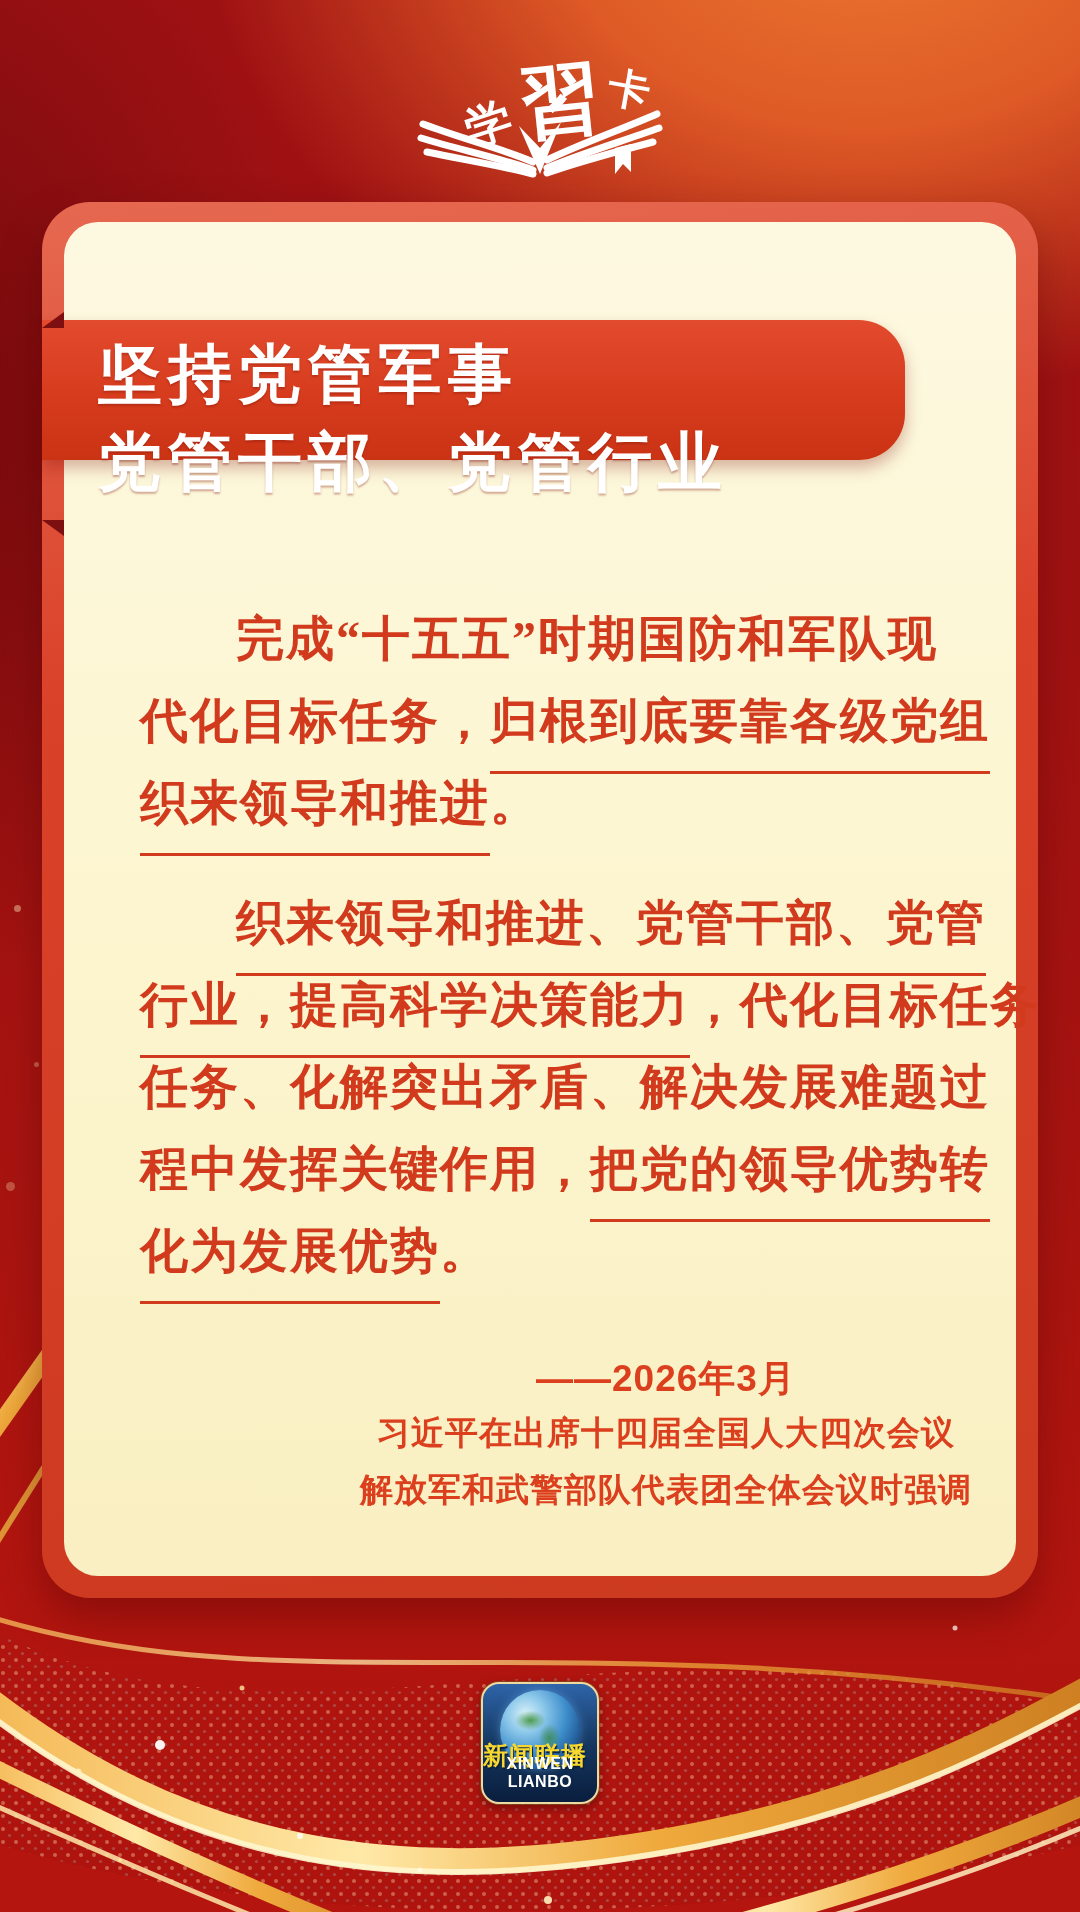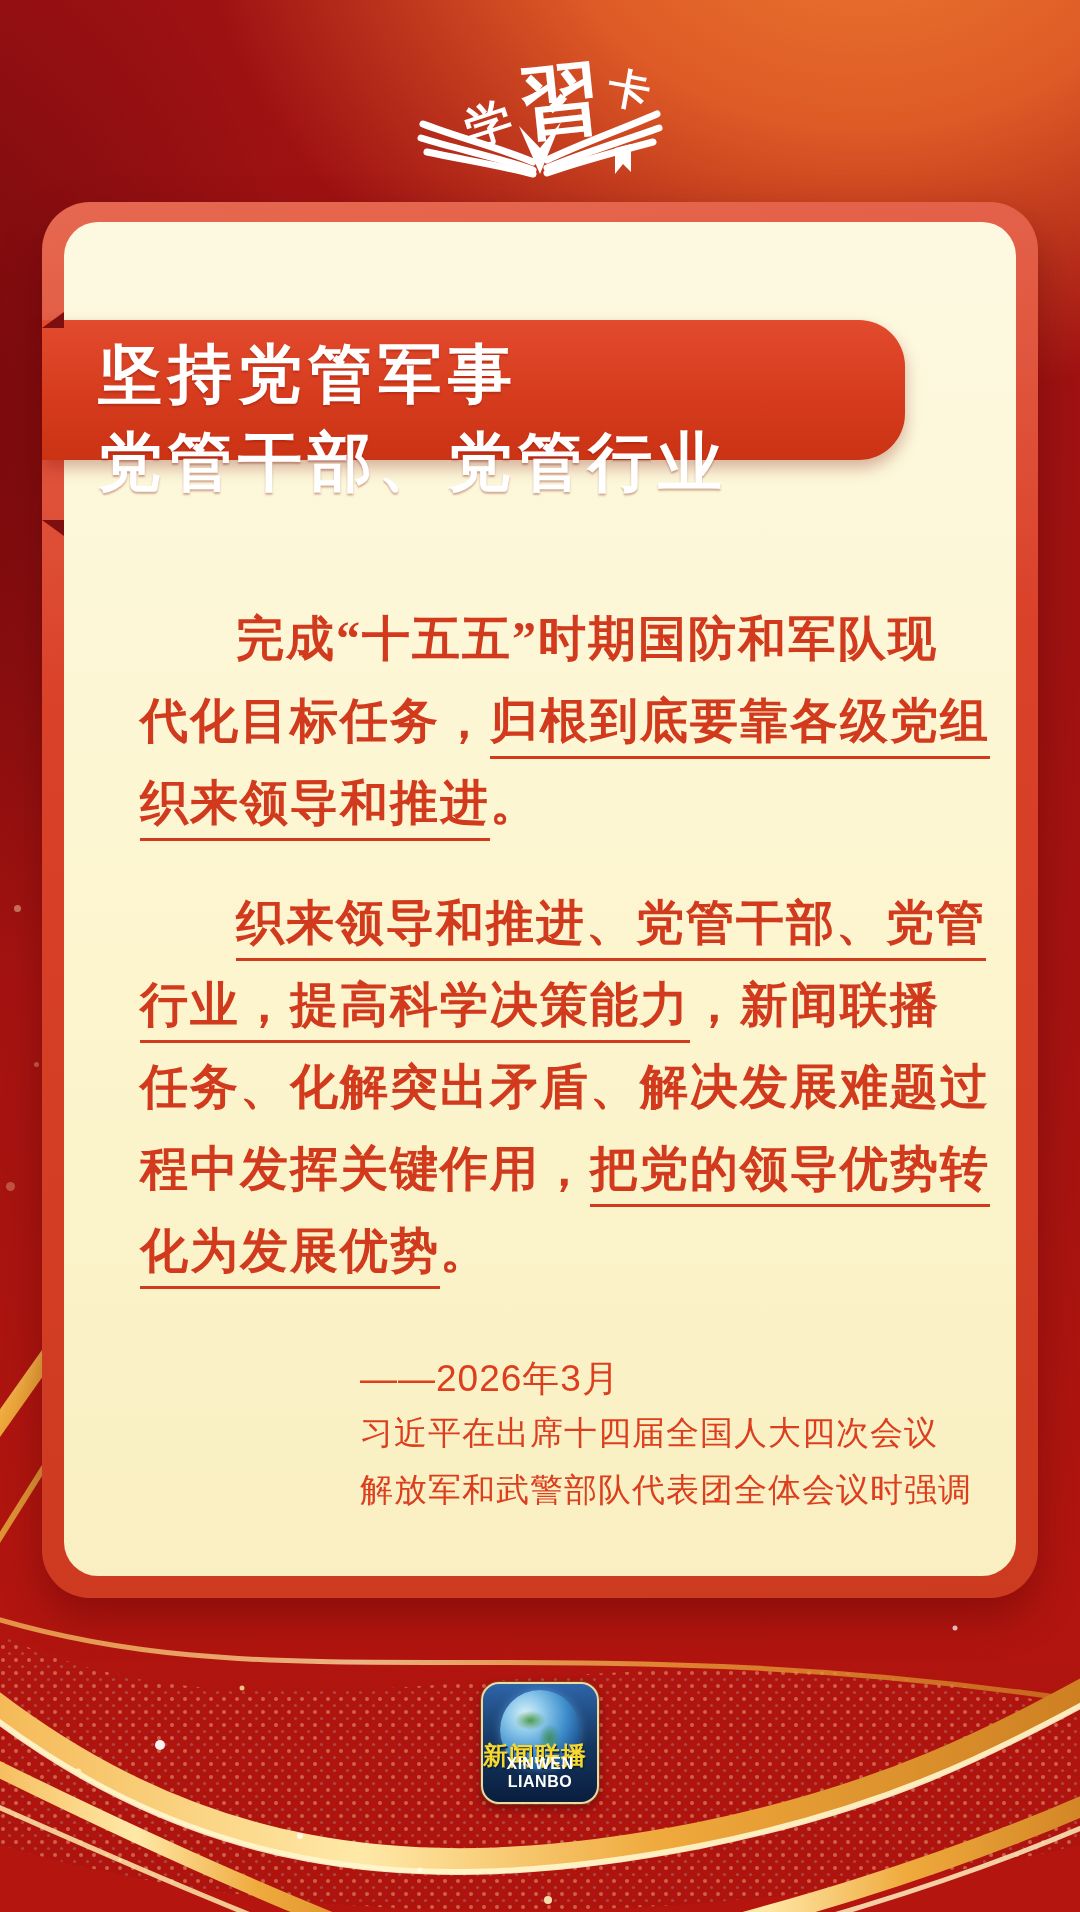--- a/index.html
+++ b/index.html
@@ -55,24 +55,24 @@
 
   
   .quote{
     position:absolute;left:70px;top:396px;width:880px;
     font-family:"Liberation Serif","DejaVu Serif",serif;
     color:#D23A1E;font-size:48px;font-weight:bold;
   }
   .quote-paragraph{margin-bottom:38px;}
   .quote-line{line-height:82px;letter-spacing:2px;white-space:nowrap;margin-left:28px;}
   .quote-line.indent::before{content:"";display:inline-block;width:96px;}
-  .seg.u{border-bottom:3px solid #D23A1E;padding-bottom:9px;}
-
-  
-  .attribution{position:absolute;right:66px;top:1152px;text-align:left;color:#DC3F1E;font-weight:normal;}
+  .seg.u{border-bottom:3px solid #D23A1E;padding-bottom:24px;}
+
+  
+  .attribution{position:absolute;right:66px;top:1152px;text-align:center;color:#DC3F1E;font-weight:bold;}
   .attr-line1{font-size:37px;line-height:50px;letter-spacing:1px;}
   .attr-line2,.attr-line3{font-size:33px;line-height:57px;letter-spacing:1px;}
 
   
   .news-icon{
     position:absolute;left:481px;top:1682px;width:118px;height:122px;border-radius:18px;
     background:linear-gradient(180deg,#2E64A8 0%,#14365F 52%,#0A1E3E 100%);
     border:2px solid #EDD9A2;box-sizing:border-box;
     box-shadow:0 0 0 1px rgba(120,90,30,.6),0 4px 10px rgba(60,5,5,.5);
   }
@@ -141,21 +141,21 @@
     <div class="fold fold-bottom"></div>
 
     <div class="quote">
         <div class="quote-paragraph">
           <div class="quote-line indent"><span class="seg">完成“十五五”时期国防和军队现</span></div>
           <div class="quote-line"><span class="seg">代化目标任务，</span><span class="seg u">归根到底要靠各级党组</span></div>
           <div class="quote-line"><span class="seg u">织来领导和推进</span><span class="seg">。</span></div>
         </div>
         <div class="quote-paragraph">
           <div class="quote-line indent"><span class="seg u">织来领导和推进、党管干部、党管</span></div>
-          <div class="quote-line"><span class="seg u">行业，提高科学决策能力</span><span class="seg">，新闻联播</span></div>
+          <div class="quote-line"><span class="seg u">行业，提高科学决策能力</span><span class="seg">，代化目标任务</span></div>
           <div class="quote-line"><span class="seg">任务、化解突出矛盾、解决发展难题过</span></div>
           <div class="quote-line"><span class="seg">程中发挥关键作用，</span><span class="seg u">把党的领导优势转</span></div>
           <div class="quote-line"><span class="seg u">化为发展优势</span><span class="seg">。</span></div>
         </div>
       </div>
 
     <div class="attribution">
       <div class="attr-line1">——2026年3月</div>
       <div class="attr-line2">习近平在出席十四届全国人大四次会议</div>
       <div class="attr-line3">解放军和武警部队代表团全体会议时强调</div>

